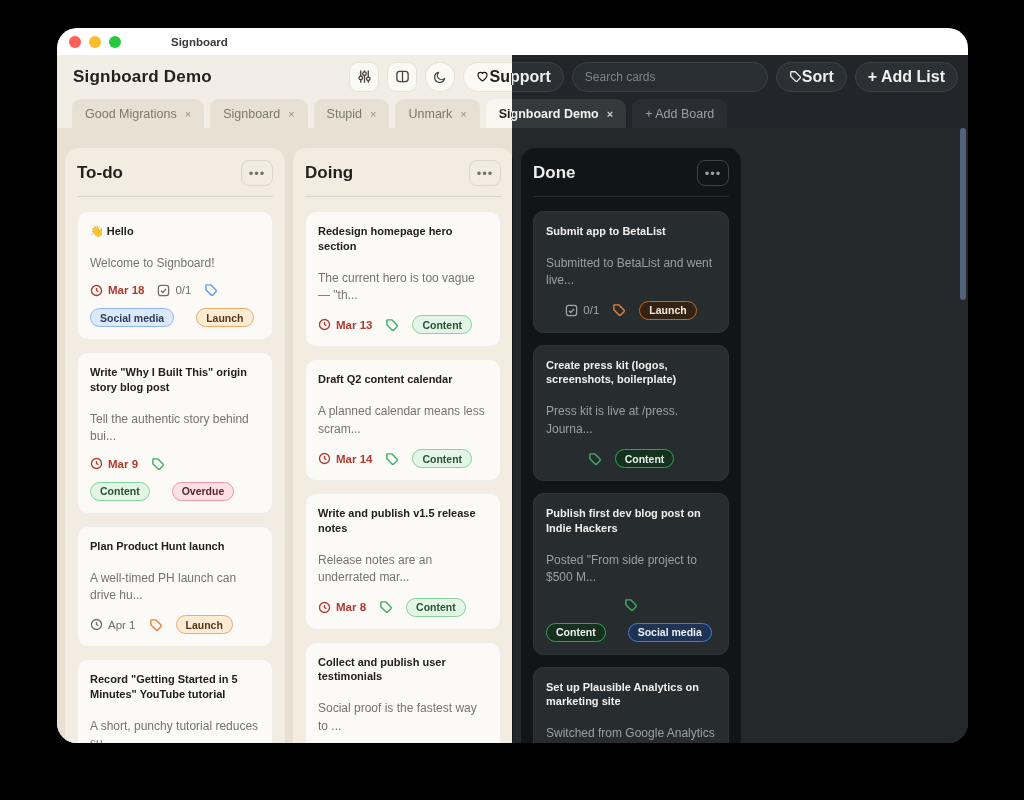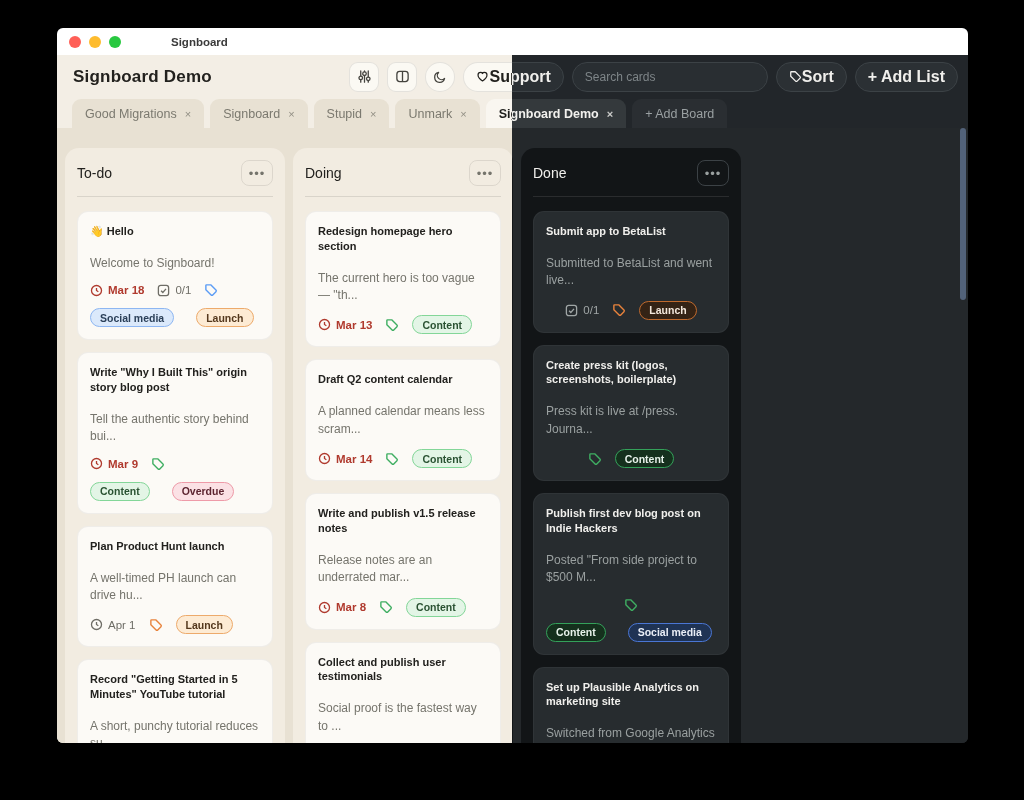--- a/index.html
+++ b/index.html
@@ -3,21 +3,21 @@
 <meta charset="utf-8">
 <style>
   html,body{margin:0;padding:0;}
   body{
     width:1024px;height:800px;background:#000;
     font-family:"Liberation Sans",sans-serif;
     -webkit-font-smoothing:antialiased;position:relative;overflow:hidden;
   }
   .window{
     position:absolute;left:57px;top:28px;width:911px;height:715px;
-    border-radius:6px;overflow:hidden;background:#22262a;
+    border-radius:20px;overflow:hidden;background:#22262a;
     box-shadow:0 12px 48px rgba(0,0,0,.65);
   }
   
   .titlebar{height:27px;background:#ffffff;display:flex;align-items:center;padding:0 12px;}
   .traffic{width:12px;height:12px;border-radius:50%;margin-right:8px;}
   .t-red{background:#ff5f57;}
   .t-yellow{background:#febc2e;}
   .t-green{background:#28c840;}
   .titlebar-title{font-size:11.5px;font-weight:bold;color:#3a3a3a;margin-left:42px;}
   
@@ -82,21 +82,21 @@
   .tab .close{font-size:11px;color:var(--tab-text);opacity:.8;}
   .tab.active{background:var(--tab-active-bg);color:var(--tab-active-text);font-weight:bold;}
   .tab.active .close{color:var(--tab-active-text);}
   
   .board{flex:1;background:var(--board-bg);padding:20px 8px 0 8px;display:flex;gap:8px;align-items:flex-start;height:615px;box-sizing:border-box;}
   .column{
     width:220px;box-sizing:border-box;border-radius:14px;background:var(--col-bg);
     padding:12px;min-height:660px;flex:0 0 auto;
   }
   .col-head{display:flex;align-items:center;justify-content:space-between;}
-  .col-name{font-size:14px;font-weight:normal;color:var(--text);}
+  .col-name{font-size:17px;font-weight:bold;color:var(--text);}
   .menu-btn{
     width:30px;height:24px;border-radius:8px;border:1px solid var(--btn-border);
     background:transparent;display:flex;align-items:center;justify-content:center;
     color:var(--muted);font-size:13px;letter-spacing:1px;line-height:1;
   }
   .col-divider{height:1px;background:var(--divider);margin:10px 0 14px 0;}
   
   .card{
     background:var(--card-bg);border:1px solid var(--card-border);border-radius:11px;
     padding:12px;margin-bottom:12px;

